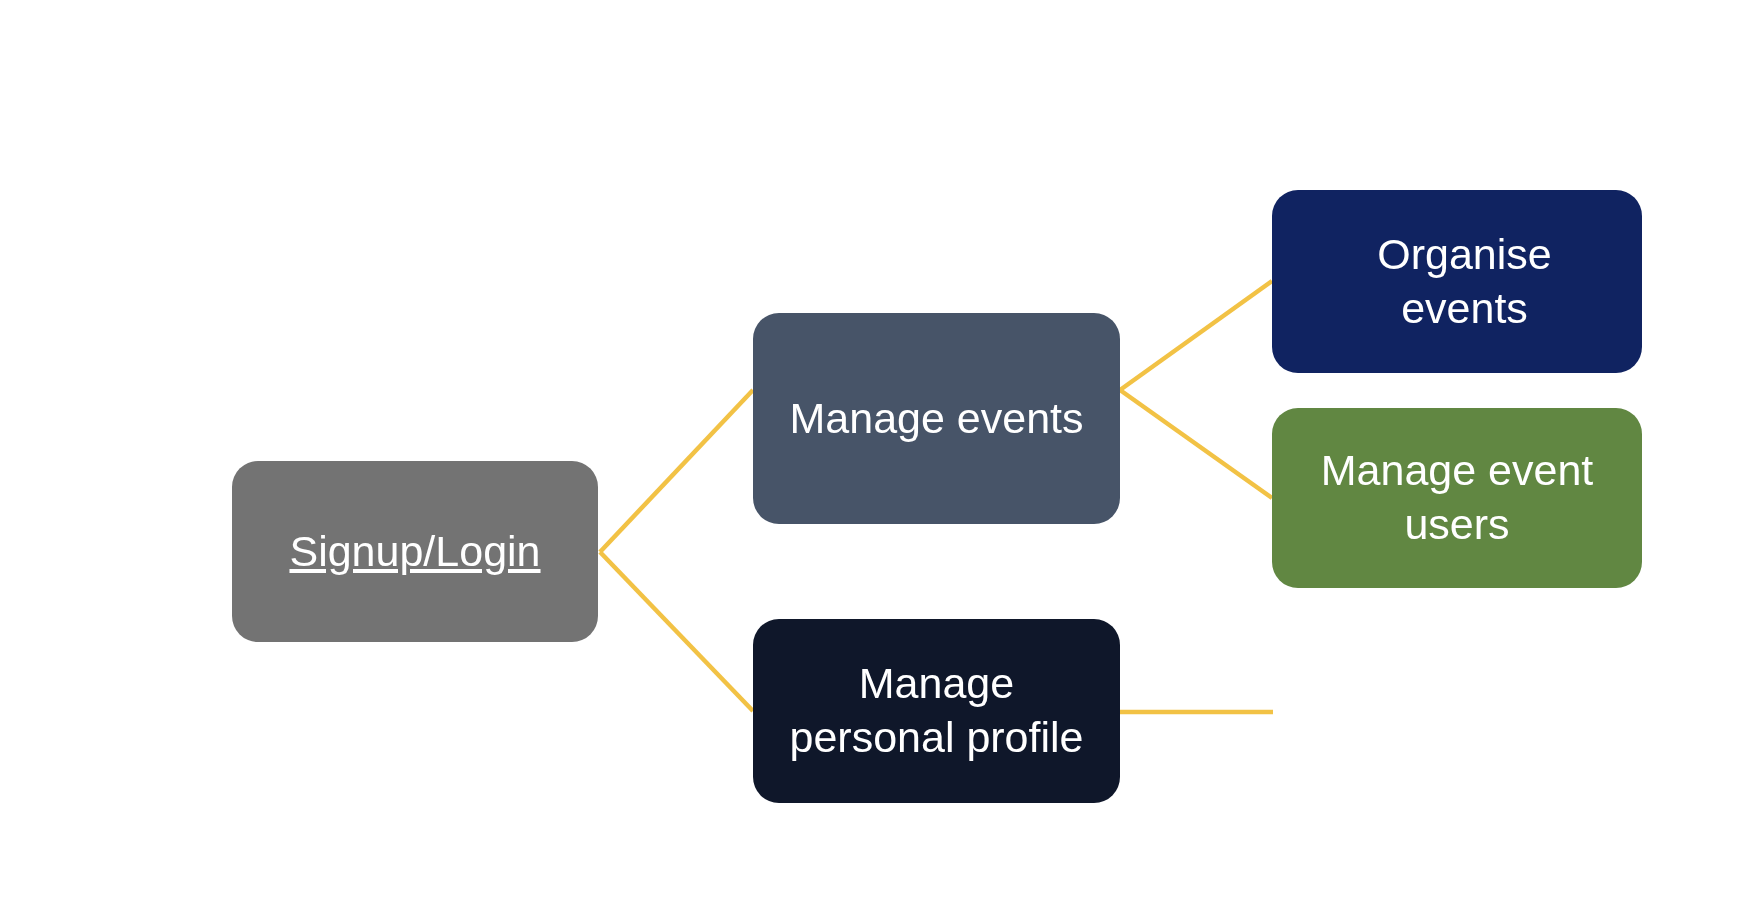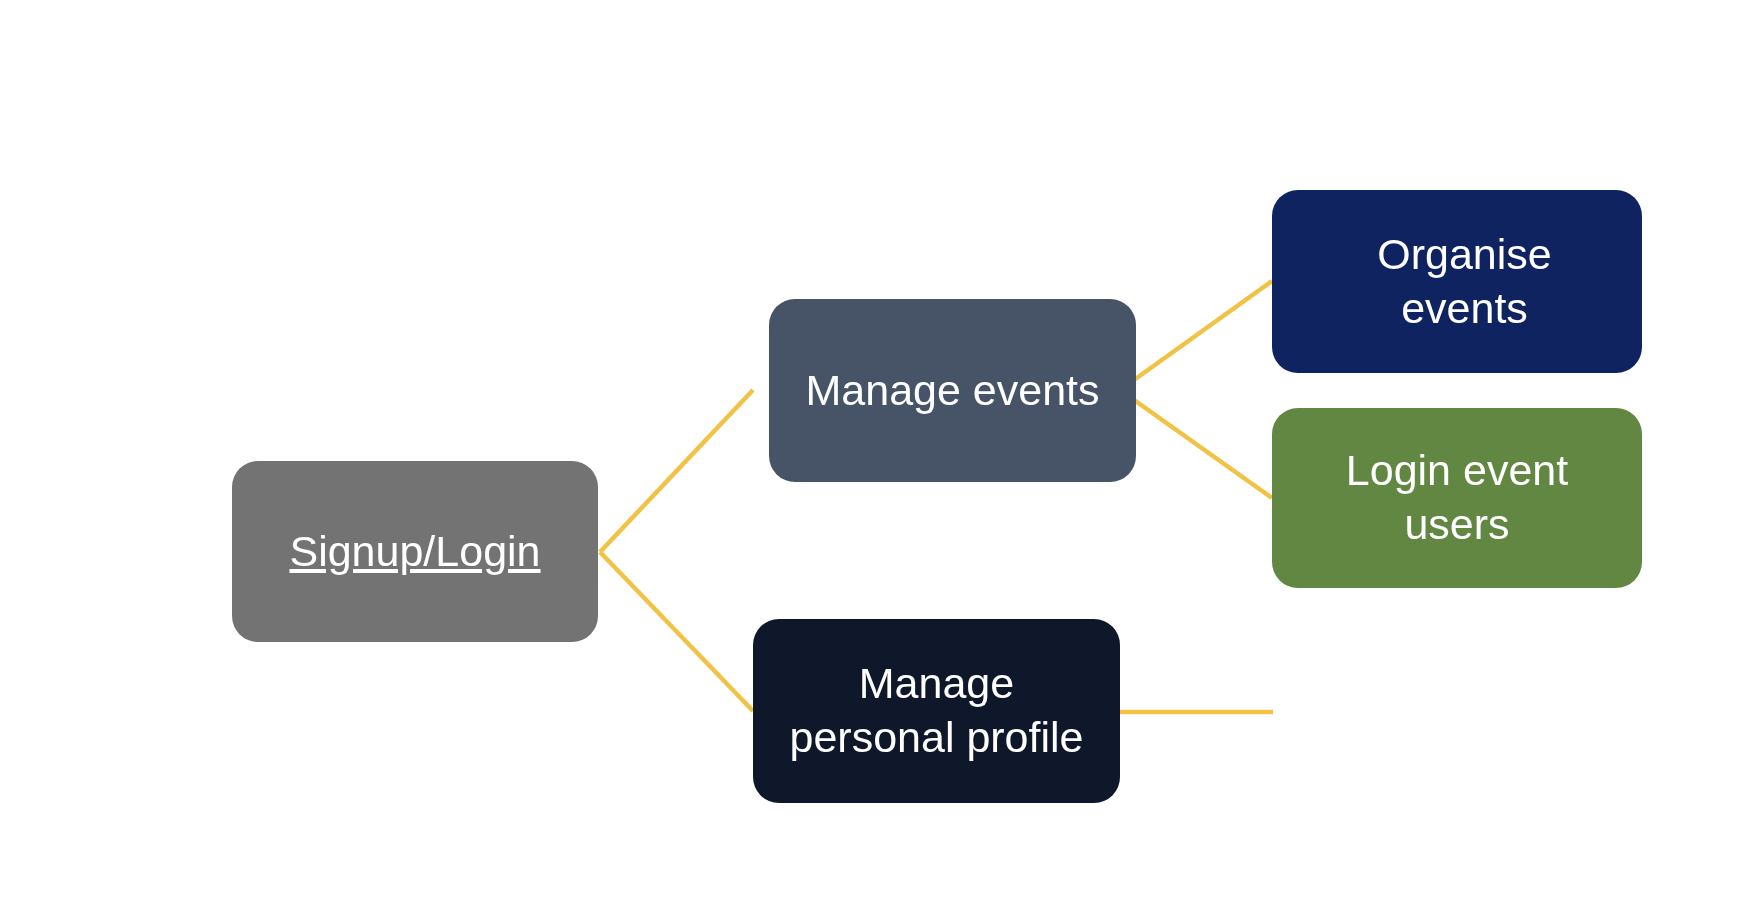--- a/index.html
+++ b/index.html
@@ -32,21 +32,21 @@
     text-align: center;
     color: #ffffff;
     font-size: 43px;
     line-height: 1.25;
     white-space: pre-line;
     box-sizing: border-box;
     padding: 8px 14px;
   }
   
   .node-signup-login            { left: 232px;  top: 461px; width: 366px; height: 181px; }
-  .node-manage-events           { left: 753px;  top: 299px; width: 367px; height: 183px; margin-left: 16px; }
+  .node-manage-events           { left: 753px;  top: 313px; width: 367px; height: 211px; }
   .node-manage-personal-profile { left: 753px;  top: 619px; width: 367px; height: 184px; }
   .node-organise-events         { left: 1272px; top: 190px; width: 370px; height: 183px; padding-left: 29px; }
   .node-manage-event-users      { left: 1272px; top: 408px; width: 370px; height: 180px; }
   .node-update-activity-interests { left: 1273px; top: 620px; width: 367px; height: 183px; }
 </style>
 </head>
 <body>
 
 <div class="canvas">
 
@@ -61,17 +61,17 @@
   <div class="node node-signup-login" style="background: #737373; text-decoration: underline;">Signup/Login</div>
 
   <div class="node node-manage-events" style="background: rgb(71, 84, 104);">Manage events</div>
 
   <div class="node node-manage-personal-profile" style="background: #0f172a;">Manage
 personal profile</div>
 
   <div class="node node-organise-events" style="background: rgb(16, 35, 97);">Organise
 events</div>
 
-  <div class="node node-manage-event-users" style="background: rgb(97, 135, 66);">Login event
+  <div class="node node-manage-event-users" style="background: rgb(97, 135, 66);">Manage event
 users</div>
 
 
 </div>
 
 </body></html>

